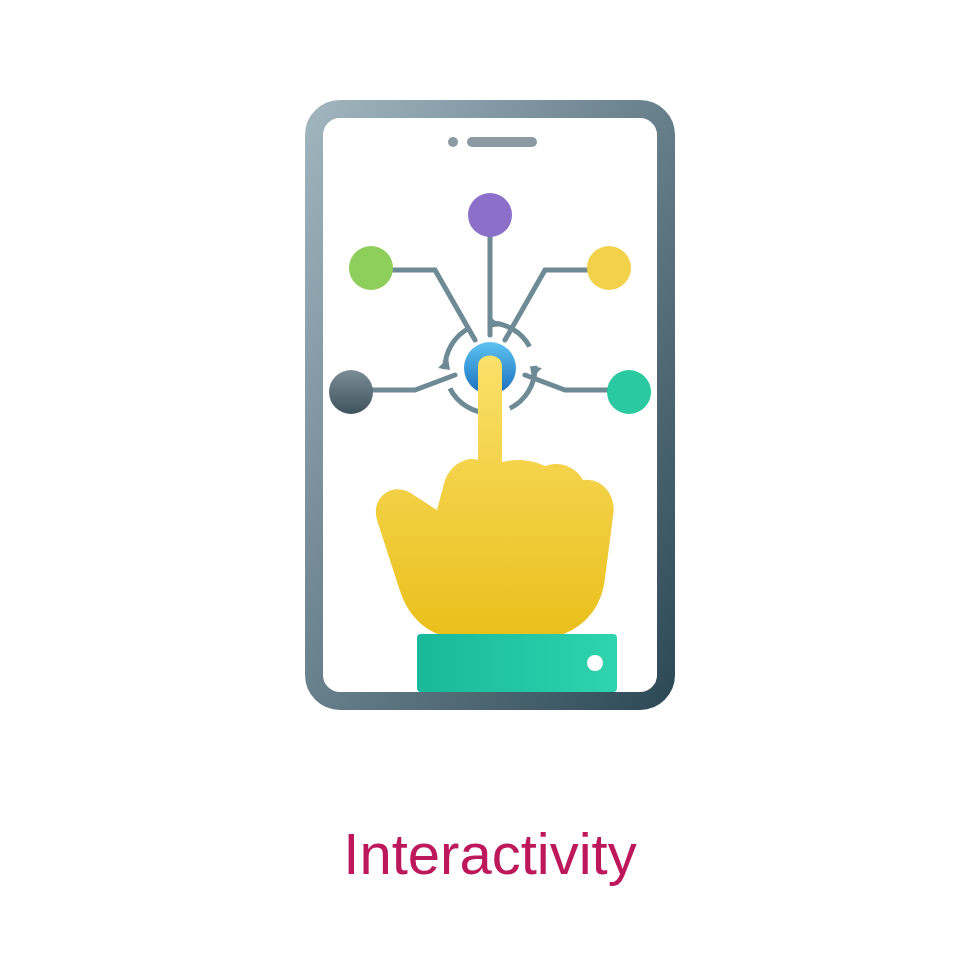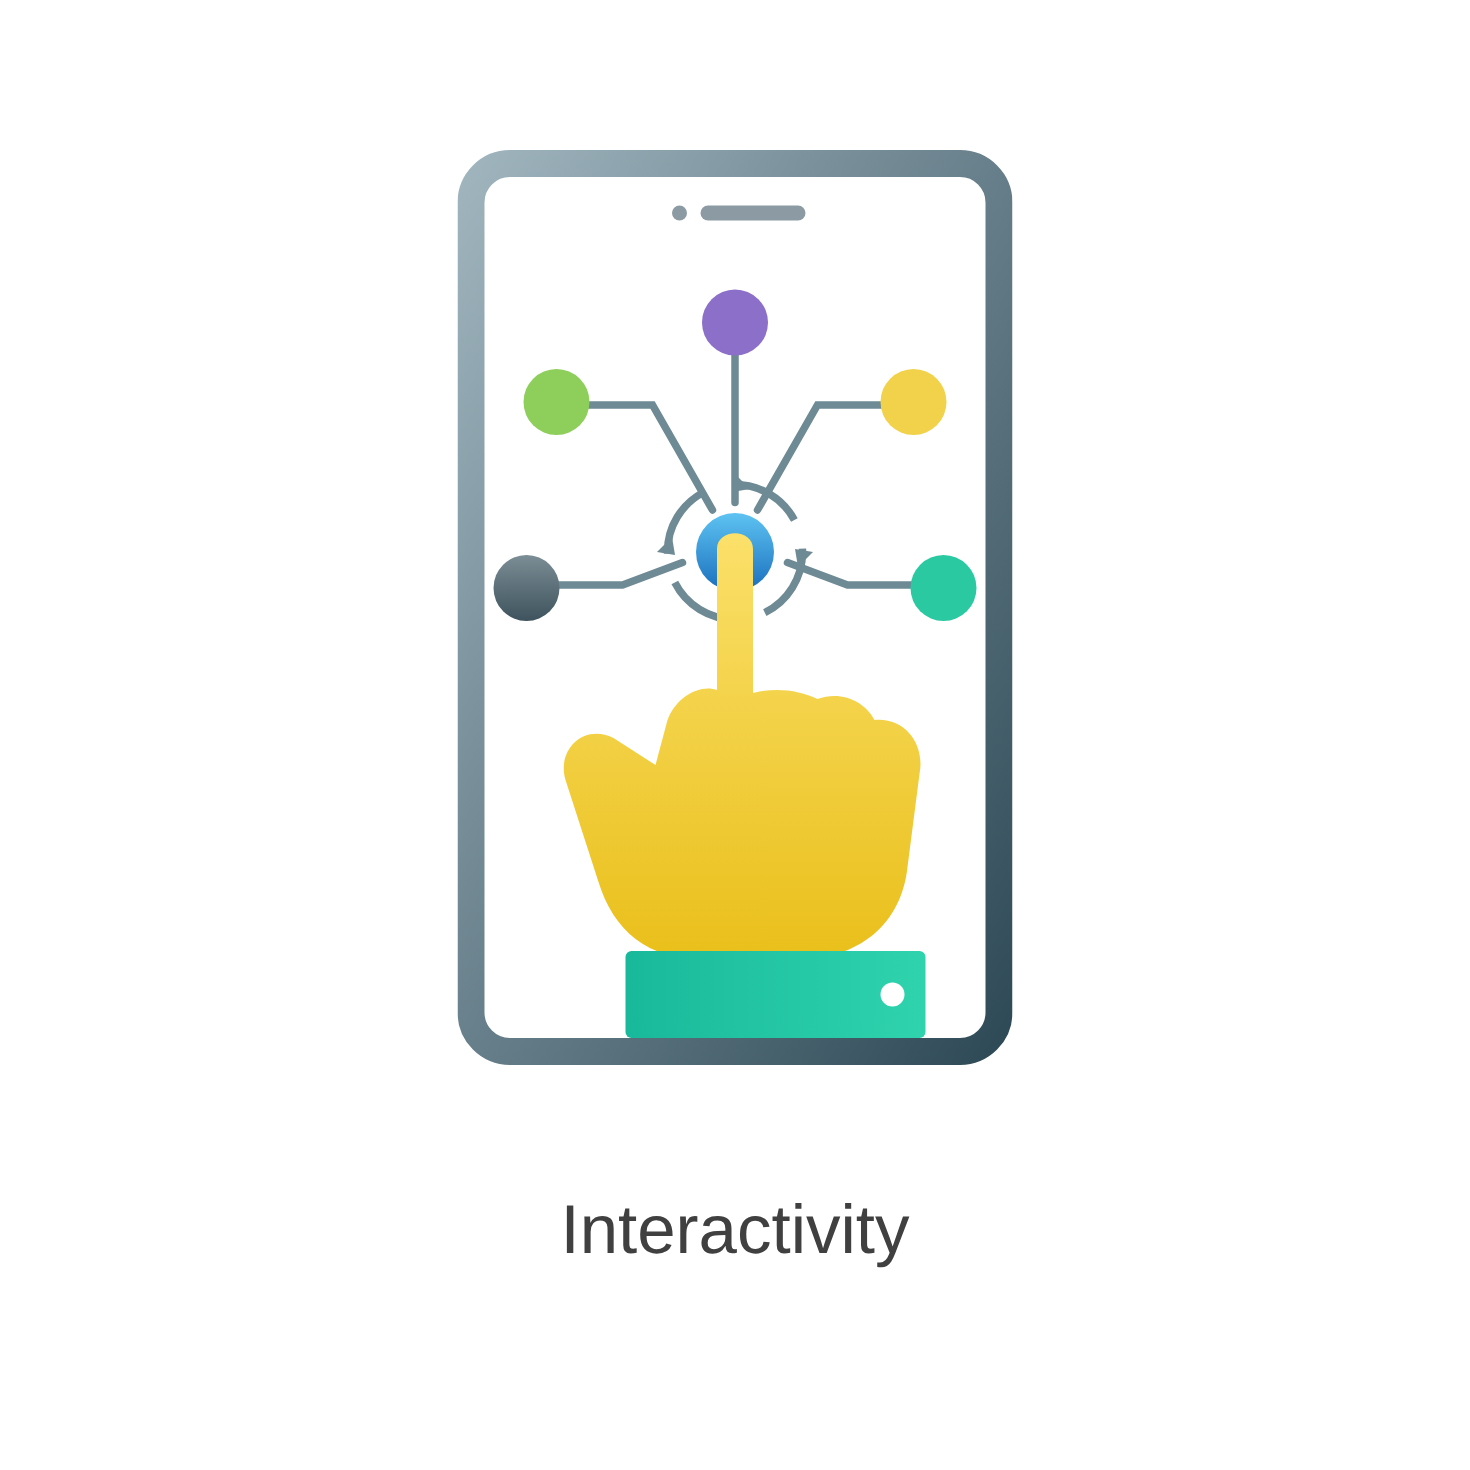--- a/index.html
+++ b/index.html
@@ -20,25 +20,25 @@
   }
   .icon-wrap {
     position: absolute;
     left: 50%;
     top: 100px;
     transform: translateX(-50%);
   }
   .caption {
     position: absolute;
     left: 50%;
-    top: 792px;
+    top: 820px;
     transform: translateX(-50%);
-    font-size: 46px;
+    font-size: 58px;
     font-weight: 400;
-    color: #404040;
+    color: #be185d;
     letter-spacing: 0px;
   }
 </style>
 </head>
 <body>
 
 <div class="stage">
 
   <div class="icon-wrap">
     <svg width="370" height="610" viewBox="0 0 370 610">

